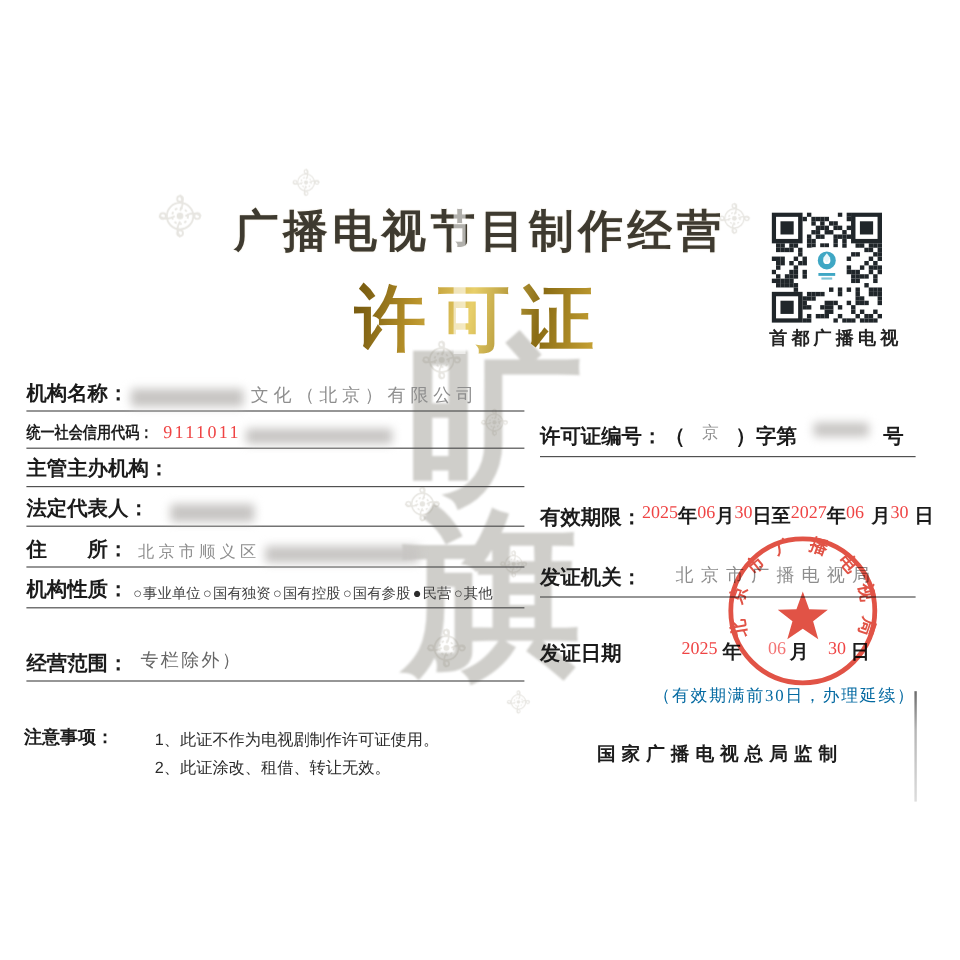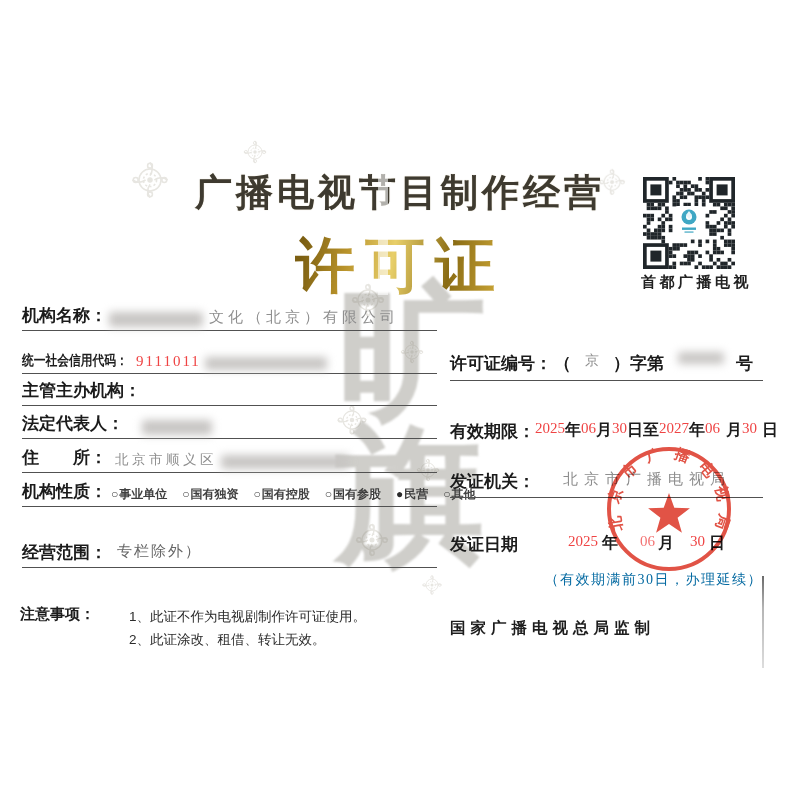--- a/index.html
+++ b/index.html
@@ -38,21 +38,21 @@
   
   .scope-text{font-family:"Liberation Serif",serif;font-size:15px;letter-spacing:2px;
               color:#666;line-height:26px;margin-left:10px;}
   
   #notes{position:absolute;left:20px;top:605px;display:flex;z-index:2;gap:24px;}
   #notes .nlbl{font-size:15px;font-weight:700;}
   #notes .nitems{margin-left:10px;font-size:13.5px;color:#2b2b2b;line-height:23px;}
   
   #renewal-note{position:absolute;left:450px;top:571px;width:313px;text-align:right;
                 font-family:"Liberation Serif",serif;font-size:14px;letter-spacing:1.5px;color:#0369a1;z-index:2;}
-  #footer-right{position:absolute;left:450px;top:618px;width:300px;
+  #footer-right{position:absolute;left:450px;top:618px;width:300px;text-align:center;
                 font-size:15.5px;font-weight:700;letter-spacing:5px;color:#1d1d1d;z-index:2;}
   
   #seal{position:absolute;left:601px;top:441px;width:136px;height:136px;z-index:5;
         opacity:.88;mix-blend-mode:multiply;}
   
   #scan-streak{position:absolute;left:378px;top:150px;width:10px;height:145px;
                background:rgba(255,255,255,.6);z-index:3;}
   #page-edge-line{position:absolute;left:762px;top:576px;width:1.5px;height:92px;
                   background:linear-gradient(#6a6a6a,#b5b5b5 35%,#dddddd);z-index:2;}
 </style>
@@ -302,21 +302,21 @@
           <circle cx="46" cy="40" r="3" fill="#fff"></circle>
           <path d="M46 34 l3 4 -3 4 -3 -4 z" fill="#e8f6fa"></path>
           <rect x="39" y="50.5" width="14" height="2.4" fill="#3fa7c4"></rect>
           <rect x="41.5" y="54.2" width="9" height="1.8" fill="#7fc4d6"></rect>
         </g>
       </g>
     </svg>
   </div>
   <div id="qr-caption">首都广播电视</div>
 
-  <div class="lrow" style="top:304px;height:27px;">
+  <div class="lrow" style="top:316px;height:27px;">
     <span class="lbl">机构名称：</span>
     <span class="blur" style="width:94px;height:15px;margin-left:2px;"></span>
     <span class="val" style="font-size:15px;letter-spacing:4px;margin-left:6px;">文化（北京）有限公司</span>
   </div>
 
   <div class="lrow" style="top:349px;height:25px;">
     <span class="lbl-sm">统一社会信用代码：</span>
     <span class="num" style="font-size:15px;letter-spacing:2px;margin-left:-12px;">9111011</span>
     <span class="blur" style="width:122px;height:13px;margin-left:4px;"></span>
   </div>
@@ -331,21 +331,21 @@
   </div>
 
   <div class="lrow" style="top:447px;height:26px;">
     <span class="lbl">住　　所：</span>
     <span class="val" style="font-size:13.5px;letter-spacing:3.5px;margin-left:8px;">北京市顺义区</span>
     <span class="blur" style="width:128px;height:14px;margin-left:4px;"></span>
   </div>
 
   <div class="lrow" style="top:481px;height:26px;">
     <span class="lbl">机构性质：</span>
-    <span style="display:flex;gap:15px;margin-left:4px;font-weight:bold;">
+    <span style="display:flex;gap:2px;margin-left:4px;">
       <span class="opt"><span class="mk">○</span><span>事业单位</span></span>
       <span class="opt"><span class="mk">○</span><span>国有独资</span></span>
       <span class="opt"><span class="mk">○</span><span>国有控股</span></span>
       <span class="opt"><span class="mk">○</span><span>国有参股</span></span>
       <span class="opt"><span class="mk" style="color:#2b2b2b">●</span><span>民营</span></span>
       <span class="opt"><span class="mk">○</span><span>其他</span></span>
     </span>
   </div>
 
   <div class="lrow" style="top:516px;height:52px;align-items:flex-end;">

